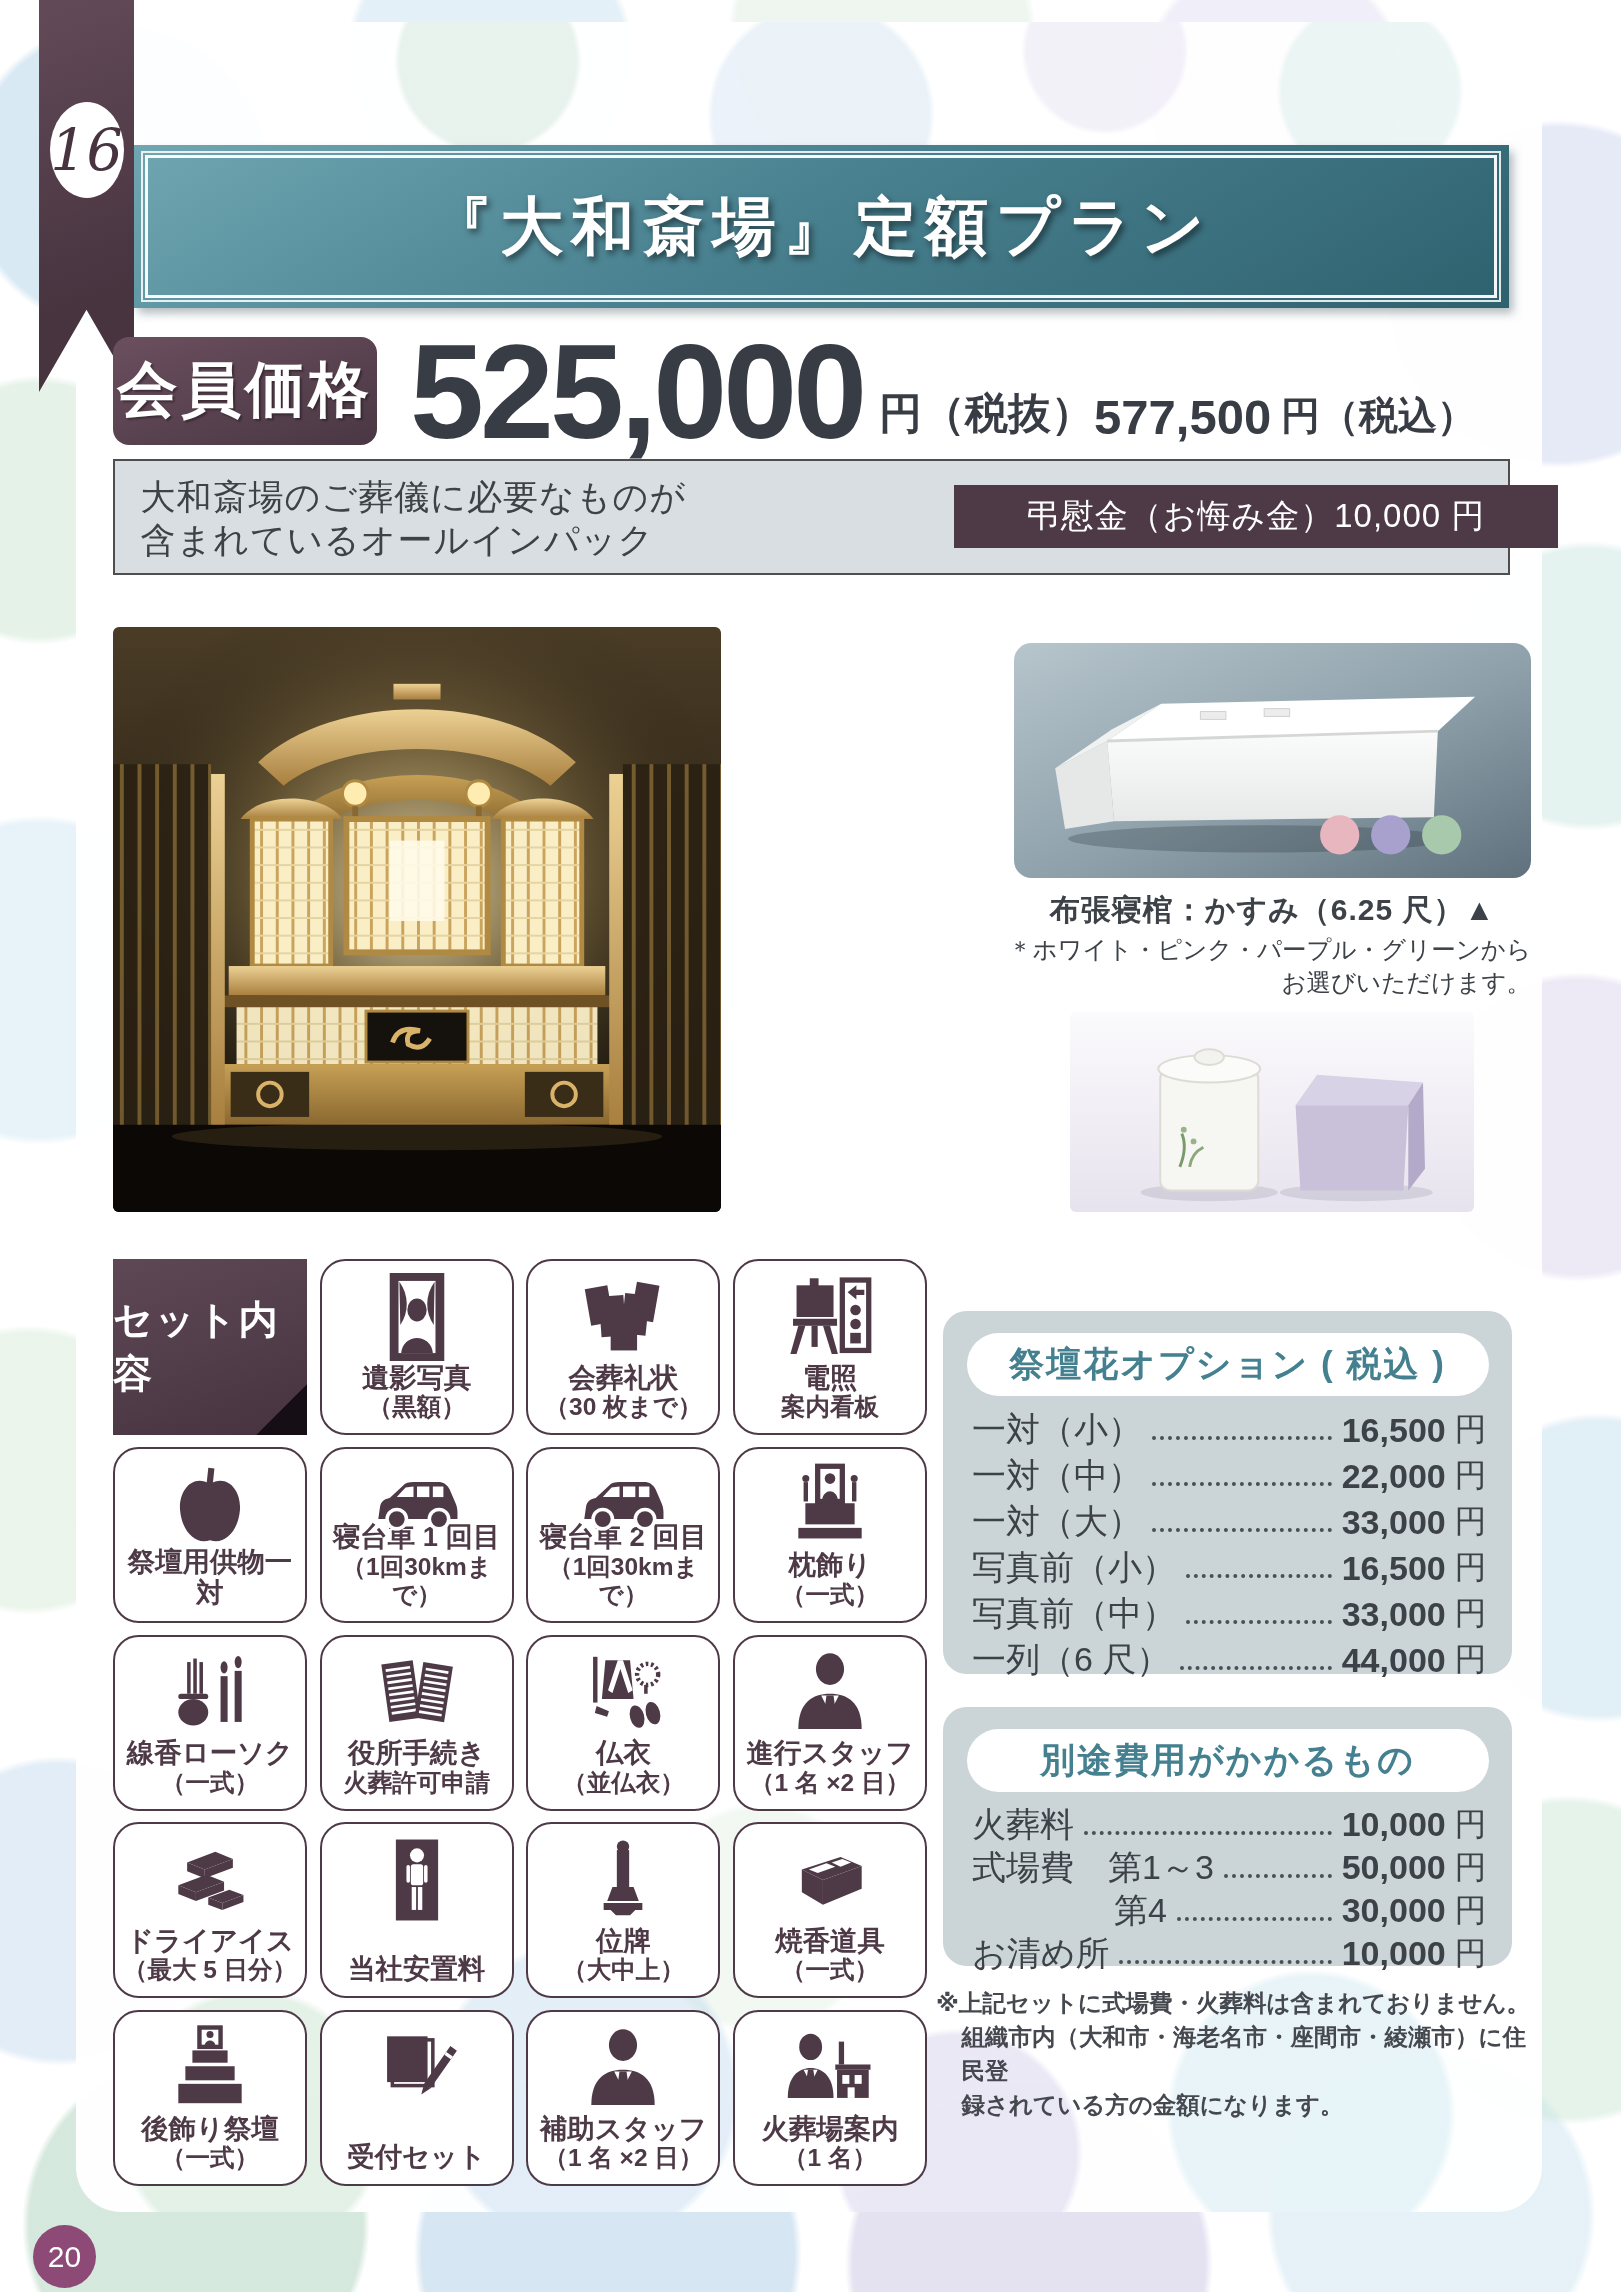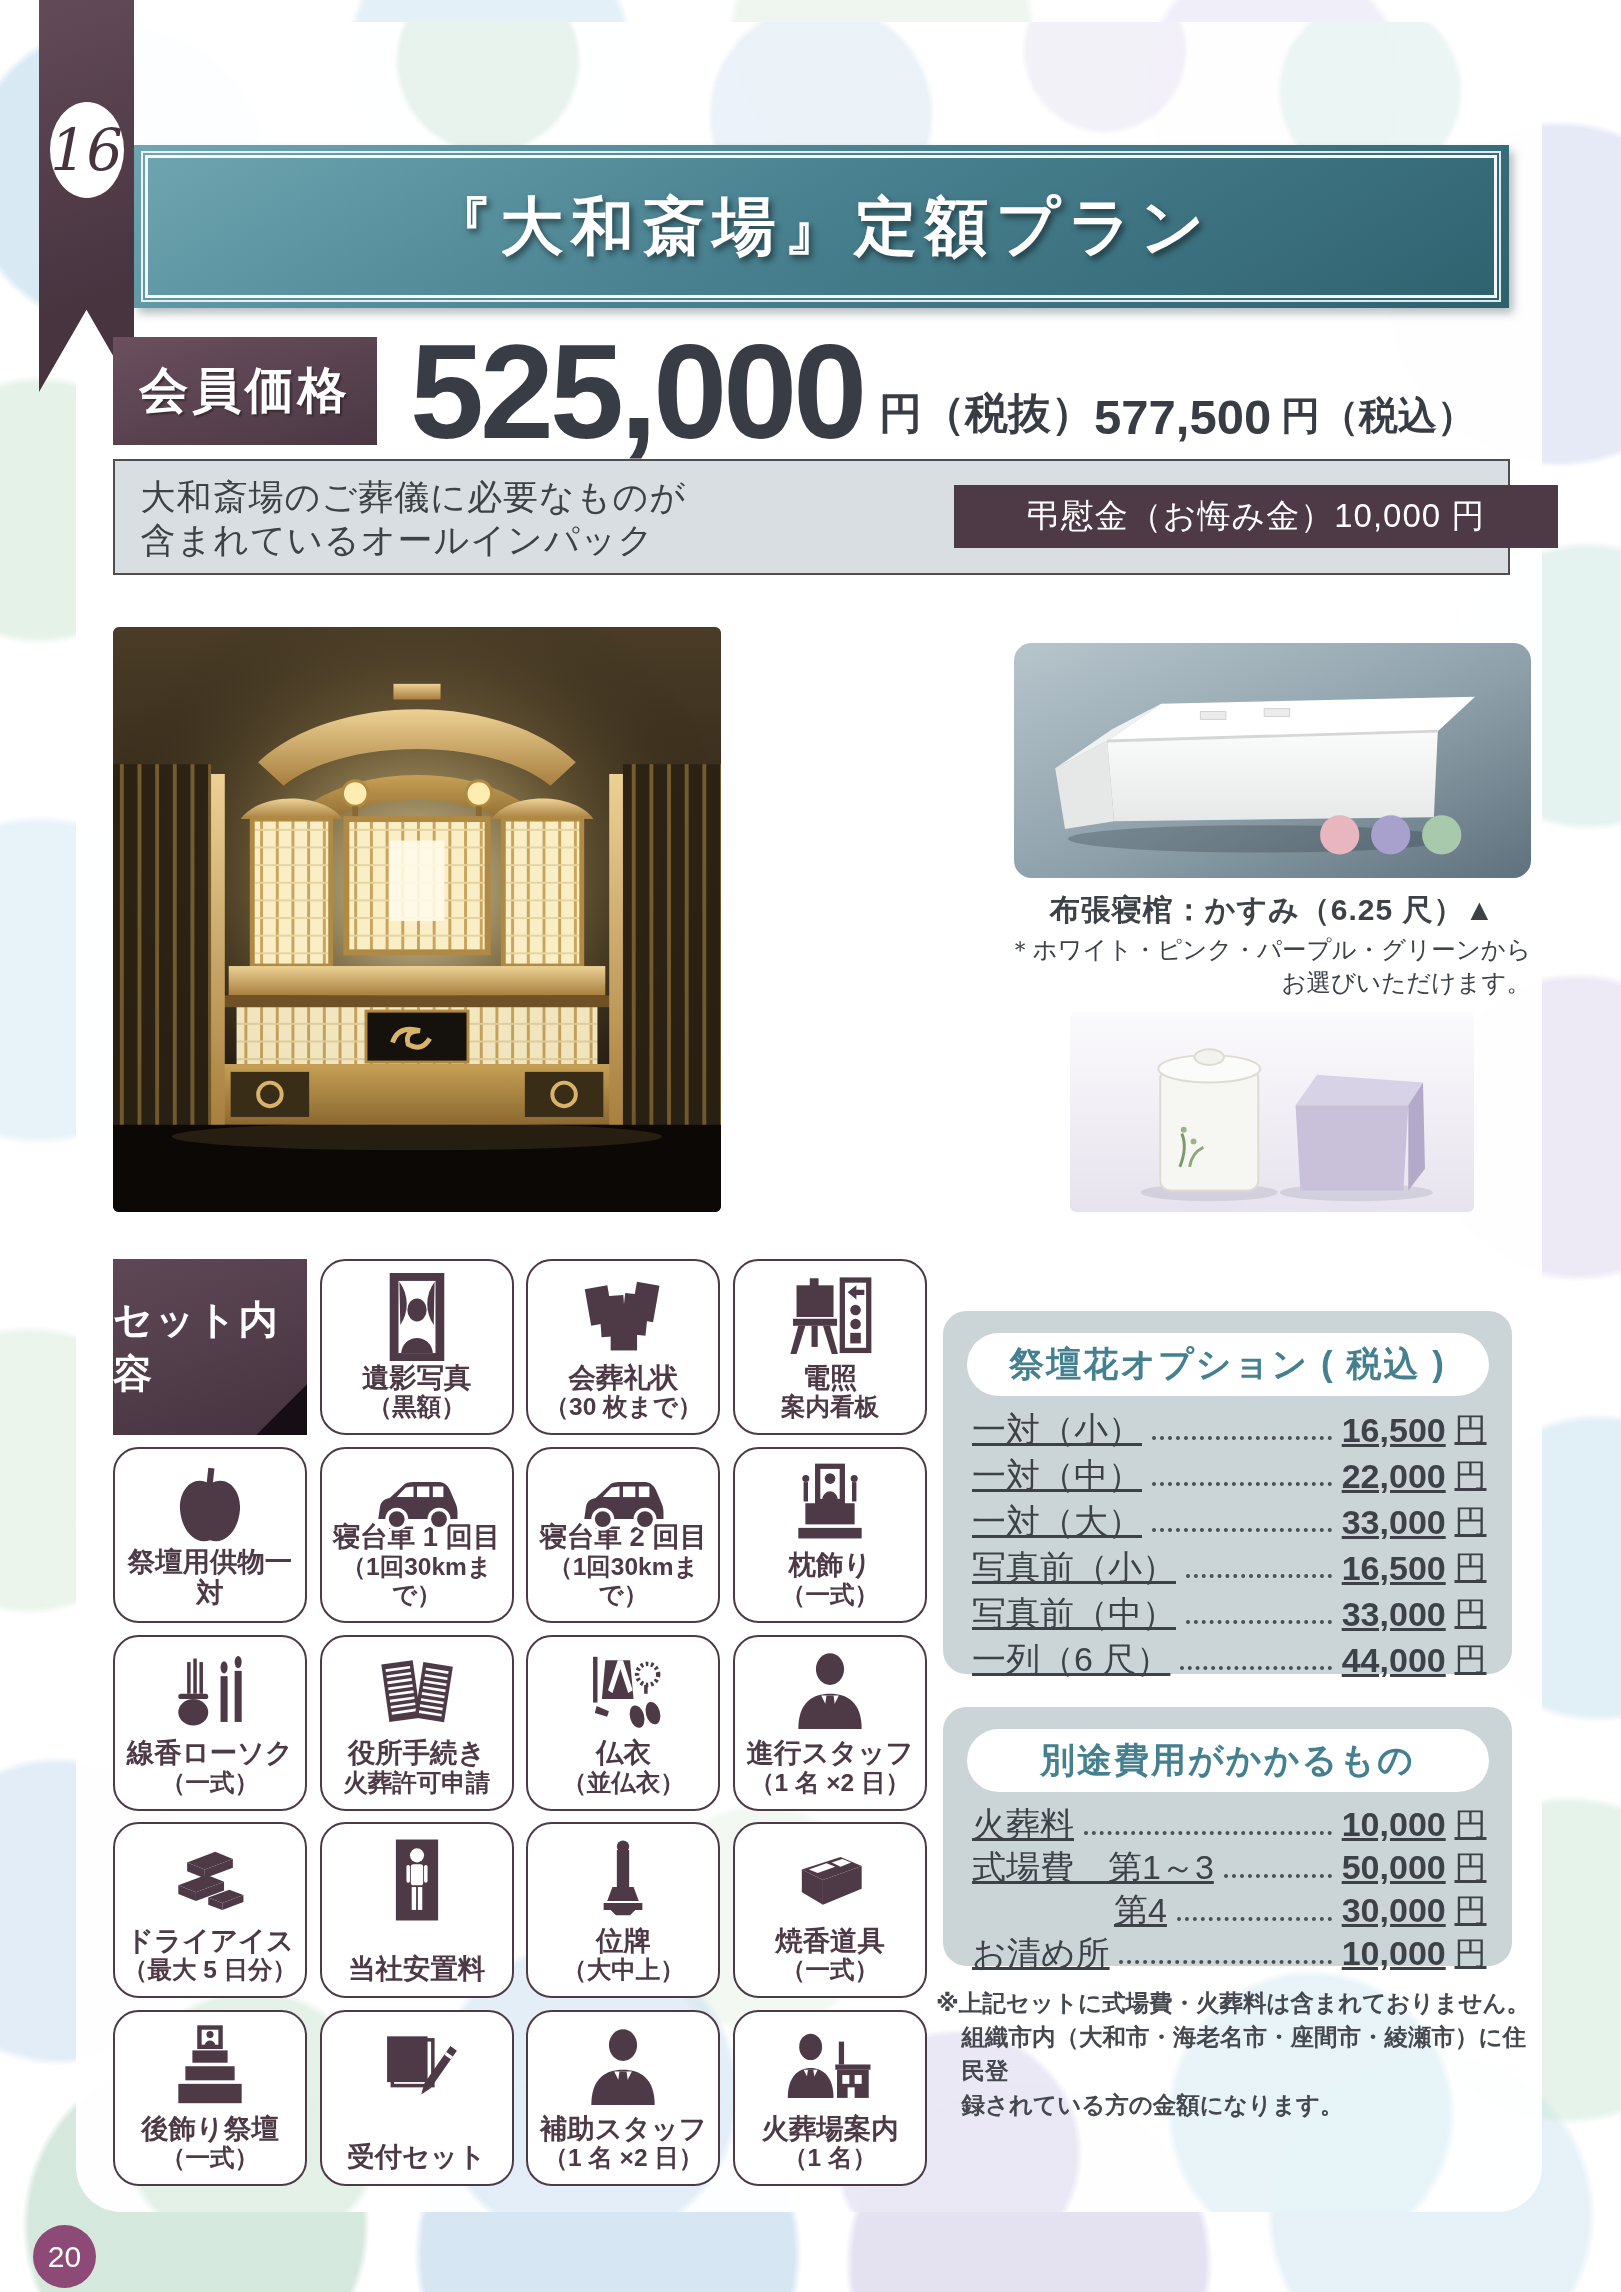--- a/index.html
+++ b/index.html
@@ -56,23 +56,23 @@
     filter:drop-shadow(3.9px 3.9px 3.9px rgba(0,0,0,.30)); }
   .num-circle { position:absolute; left:50%; top:102px; transform:translateX(-50%);
     width:74px; height:96px; background:#fff; border-radius:50%;
     display:flex; align-items:center; justify-content:center; }
   .num { font-family:"DejaVu Serif","Liberation Serif",serif; font-style:italic; font-size:57px; color:#47343f; }
 
   
   .price-row { position:absolute; left:113px; top:333px; width:1402px; height:118px;
     display:flex; align-items:flex-end; padding-right:39px; }
   .member-box { align-self:flex-start; width:267px; height:108px; margin-top:3.9px;
-    background:linear-gradient(160deg,#6b4f5e,#4a3744); color:#fff; font-size:49px; font-weight:bold;
+    background:linear-gradient(160deg,#6b4f5e,#4a3744); color:#fff; font-size:60px; font-weight:bold;
     letter-spacing:3.9px; display:flex; align-items:center; justify-content:center;
-    text-shadow:2px 2px 2px rgba(0,0,0,.35); }
+    text-shadow:2px 2px 2px rgba(0,0,0,.35);border-radius:16px; }
   .big-amount { font-size:133px; font-weight:bold; color:#383c44; line-height:.88;
     letter-spacing:-3.9px; margin-left:33px; }
   .unit-excl { font-size:43px; font-weight:600; color:#383c44; margin-left:15.7px; padding-bottom:7.8px; white-space:nowrap; }
   .amount-incl { font-size:49px; font-weight:600; color:#383c44; margin-left:auto; padding-bottom:5.9px; }
   .unit-incl { font-size:39px; font-weight:600; color:#383c44; margin-left:9.8px; padding-bottom:7.8px; white-space:nowrap; }
 
   
   .desc-box { position:absolute; left:113px; top:459px; width:1397px; height:116px;
     background:#d8dee1; border:2.9px solid #4e4e4e; }
   .desc-text { position:absolute; left:25.5px; top:13.7px; font-size:35px; color:#3d4248;
@@ -118,21 +118,21 @@
     justify-content:center; color:#fff; font-size:39px; font-weight:bold; letter-spacing:2px; }
 
   
   .panel { position:absolute; left:943px; width:569px; background:#cbd5d8; border-radius:23.5px; }
   .panel1 { top:1311px; height:363px; }
   .panel2 { top:1707px; height:259px; }
   .panel-head { margin:21.6px auto 0; width:calc(100% - 47px); height:63px; background:#fff;
     border-radius:33px; display:flex; align-items:center; justify-content:center;
     font-size:35px; font-weight:bold; color:#44808f; letter-spacing:2px; }
   .panel-rows { padding:11.8px 25.5px 0 29px; }
-  .prow { display:flex; align-items:center; font-size:34px; color:#3d4248;text-decoration:underline; }
+  .prow { display:flex; align-items:center; font-size:34px; color:#3d4248; }
   .panel1 .prow { height:46px; }
   .panel2 .prow { height:43px; }
   .prow .lbl { white-space:pre; }
   .prow.indent .lbl { padding-left:142px; }
   .prow .dots { flex:1; border-bottom:4.9px dotted #4a4f55; margin:15.7px 9.8px 0; }
   .prow .val { font-weight:bold; }
   .prow .yen { margin-left:8.8px; font-size:32px; }
 
   
   .footnote { position:absolute; left:936px; top:1986px; width:608px; font-size:23.5px;

